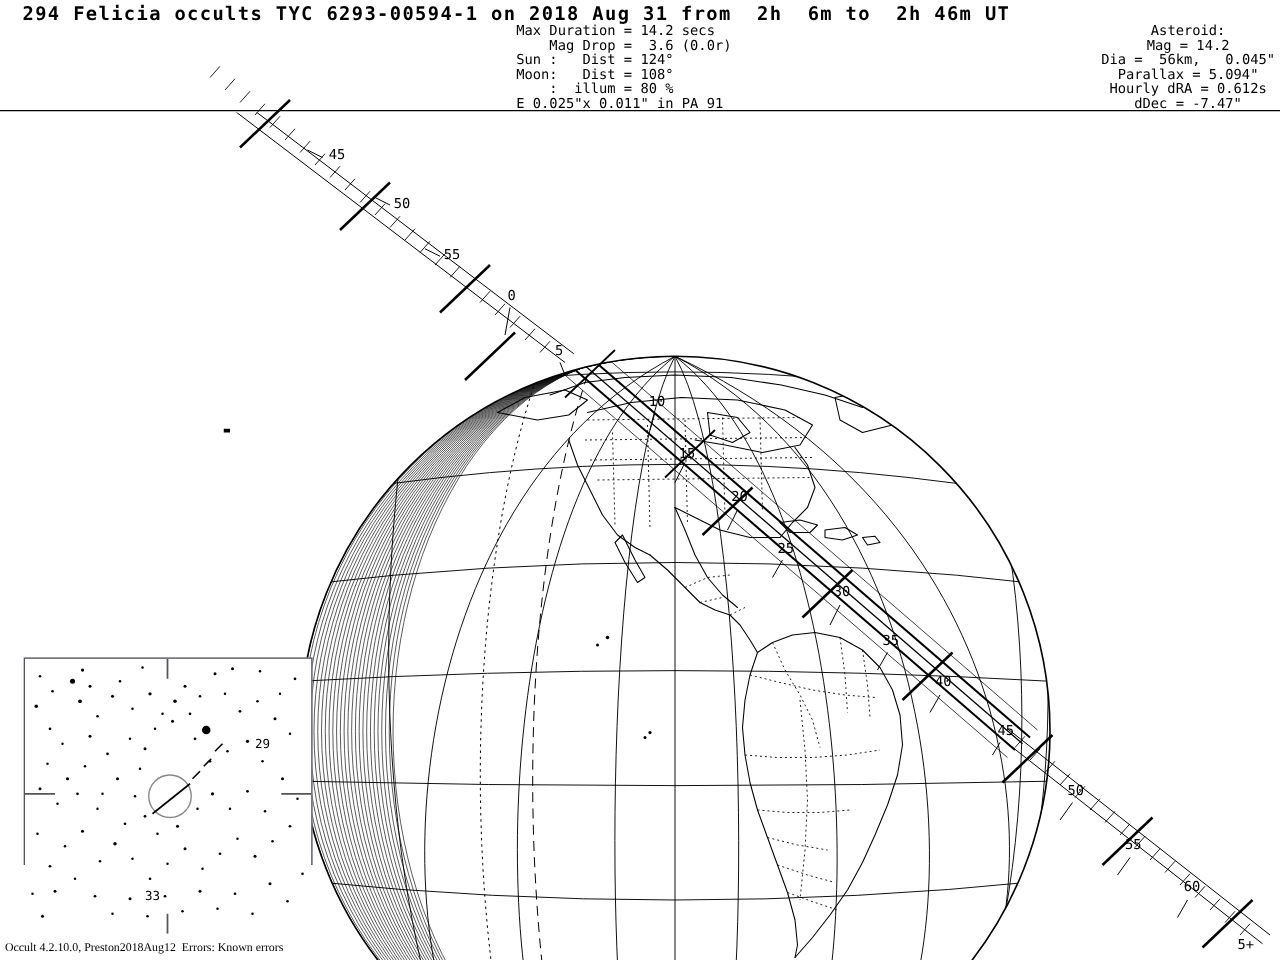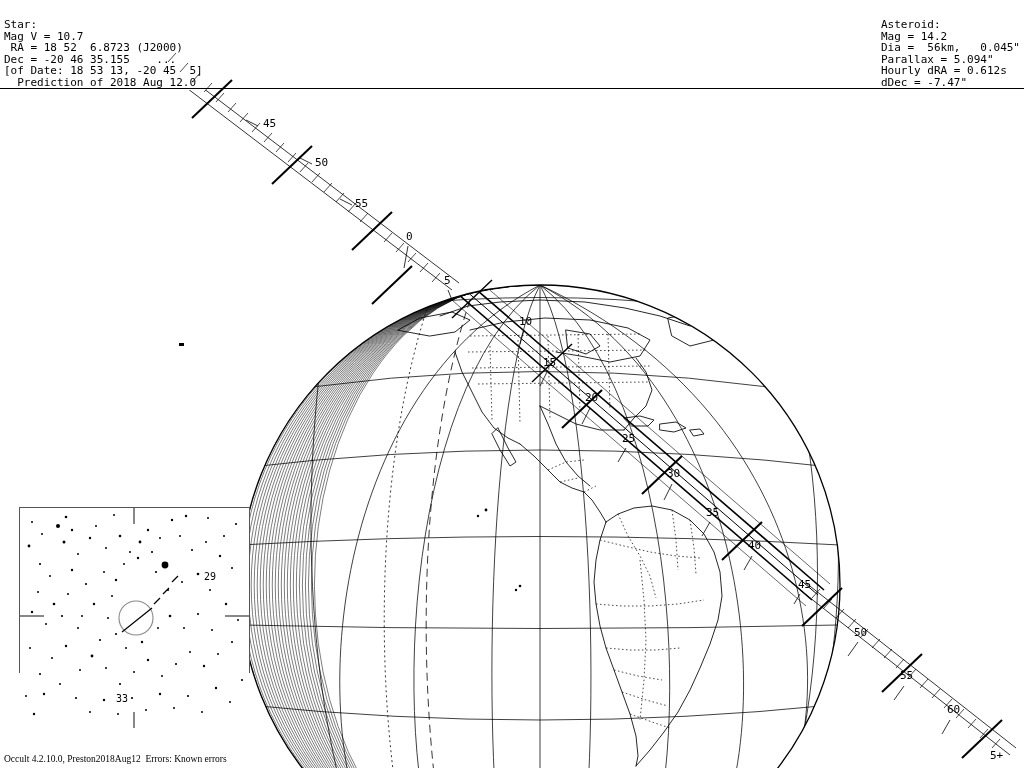--- a/index.html
+++ b/index.html
@@ -6,33 +6,33 @@
   body{width:1024px;height:768px;overflow:hidden;
        font-family:"DejaVu Sans Mono","Liberation Mono",monospace;color:#000;}
   #page{position:relative;width:1024px;height:768px;background:#fff;}
 
   
   #title{position:absolute;left:18px;top:2px;font-size:15px;font-weight:bold;
          letter-spacing:1.1px;white-space:pre;}
   .hdrcol{position:absolute;font-size:11px;line-height:11.6px;white-space:pre;}
   #hdr-left{left:4px;top:19px;text-align:left;}
   #hdr-mid{left:413px;top:19px;text-align:left;}
-  #hdr-right{right:4px;top:19px;text-align:left;}
+  #hdr-right{right:4px;top:19px;text-align:center;}
   #hdr-rule{position:absolute;left:0;top:88px;width:1024px;height:0;
             border-top:1.4px solid #000;}
 
   
   #footer{position:absolute;left:4px;top:754px;font-size:9.5px;
           font-family:"Liberation Serif",serif;white-space:pre;}
 
   
   #stage{position:absolute;left:0;top:0;width:1024px;height:768px;}
 
   
-  #inset{position:absolute;left:19px;top:507px;width:231px;height:166px;
+  #inset{position:absolute;left:19px;top:526px;width:231px;height:166px;
          background:#c4b5fd;border:1.2px solid #555;box-sizing:border-box;}
   #inset svg{display:block;}
   .inset-lbl{position:absolute;font-size:10px;
              font-family:"DejaVu Sans Mono",monospace;color:#000;}
 </style>
 </head>
 <body>
 
 <div id="page">
 
@@ -314,27 +314,28 @@
         <text x="706" y="516">35</text>
         <text x="748" y="549">40</text>
         <text x="798" y="588">45</text>
         <text x="854" y="636">50</text>
         <text x="900" y="679">55</text>
         <text x="947" y="713">60</text>
         <text x="990" y="759">5+</text>
       </g>
   </svg>
 
-
-  <div id="hdr-left" class="hdrcol">Star:
-Mag V = 10.7
- RA = 18 52  6.8723 (J2000)
-Dec = -20 46 35.155    ...
-[of Date: 18 53 13, -20 45  5]
-  Prediction of 2018 Aug 12.0</div>
+  <div id="title">294 Felicia occults TYC 6293-00594-1 on 2018 Aug 31 from  2h  6m to  2h 46m UT</div>
+
+  <div id="hdr-mid" class="hdrcol">Max Duration = 14.2 secs
+    Mag Drop =  3.6 (0.0r)
+Sun :   Dist = 124°
+Moon:   Dist = 108°
+    :  illum = 80 %
+E 0.025"x 0.011" in PA 91</div>
   <div id="hdr-right" class="hdrcol">Asteroid:
 Mag = 14.2
 Dia =  56km,   0.045"
 Parallax = 5.094"
 Hourly dRA = 0.612s
 dDec = -7.47"</div>
   <div id="hdr-rule"></div>
 
   <div id="inset">
     <svg width="229" height="220" viewBox="0 0 229 220" xmlns="http://www.w3.org/2000/svg">

